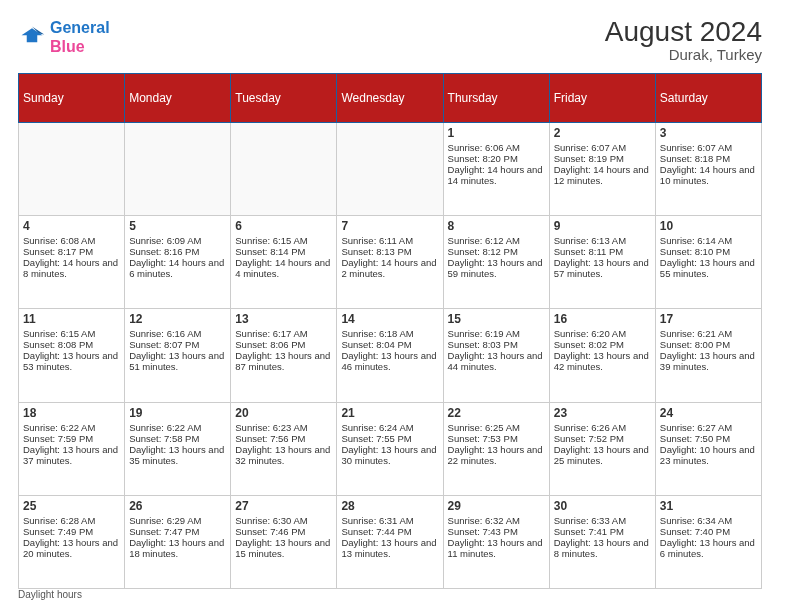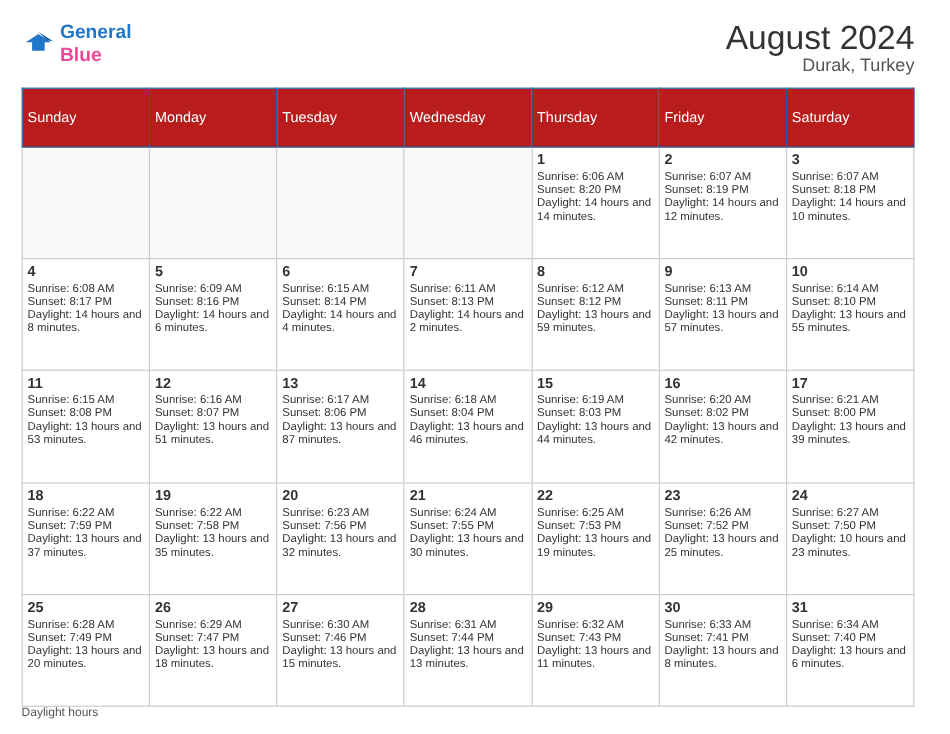--- a/index.html
+++ b/index.html
@@ -253,21 +253,21 @@
           <td>
             <span class="day-number">21</span>
             <div>Sunrise: 6:24 AM</div>
             <div>Sunset: 7:55 PM</div>
             <div>Daylight: 13 hours and 30 minutes.</div>
           </td>
           <td>
             <span class="day-number">22</span>
             <div>Sunrise: 6:25 AM</div>
             <div>Sunset: 7:53 PM</div>
-            <div>Daylight: 13 hours and 19 minutes.</div>
+            <div>Daylight: 13 hours and 22 minutes.</div>
           </td>
           <td>
             <span class="day-number">23</span>
             <div>Sunrise: 6:26 AM</div>
             <div>Sunset: 7:52 PM</div>
             <div>Daylight: 13 hours and 25 minutes.</div>
           </td>
           <td>
             <span class="day-number">24</span>
             <div>Sunrise: 6:27 AM</div>

